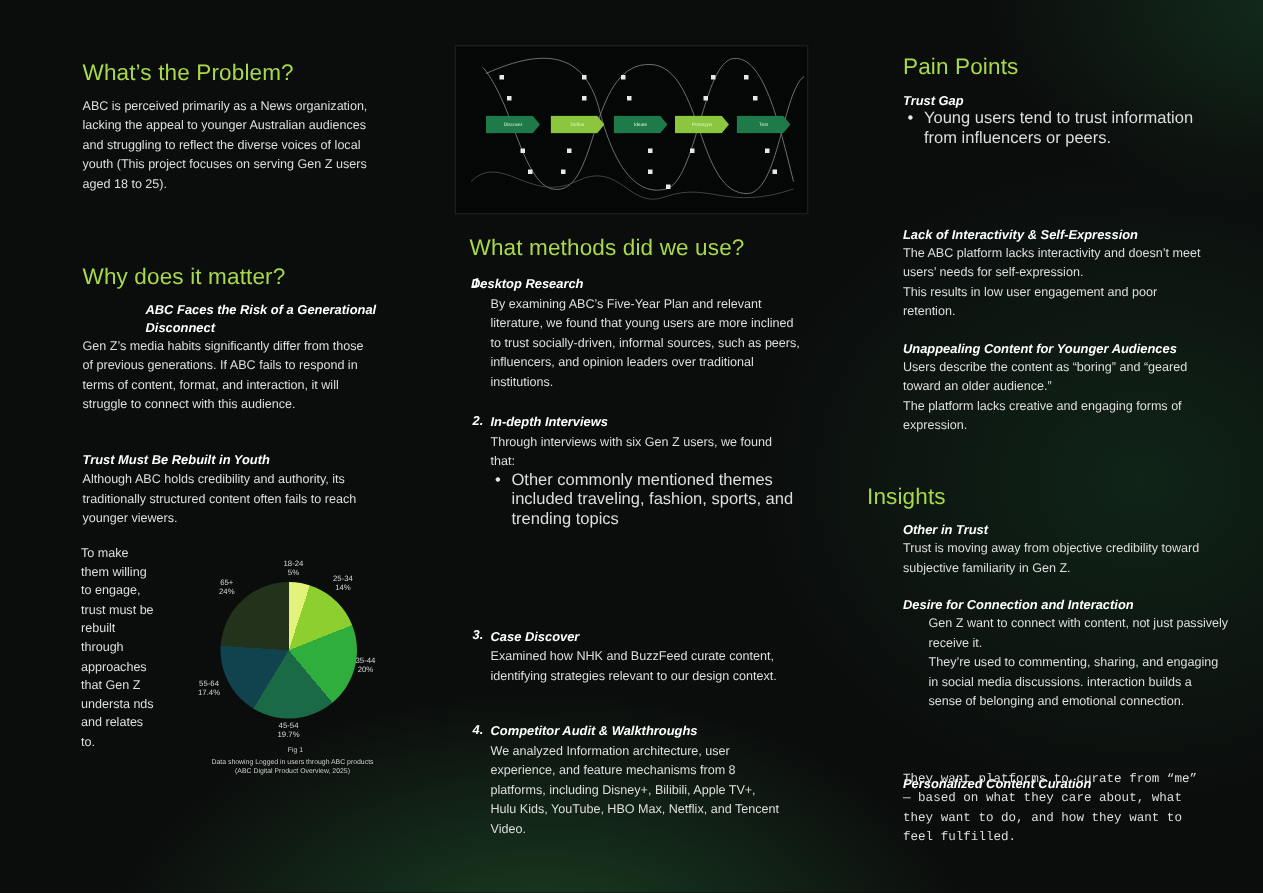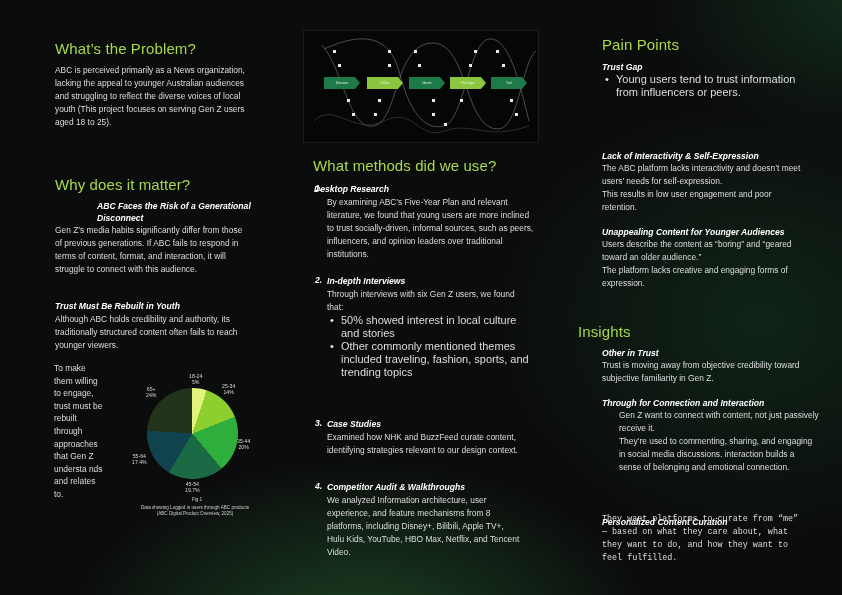--- a/index.html
+++ b/index.html
@@ -137,26 +137,25 @@
   <h2 class="h2" style="left:313px; top:157px;">What methods did we use?</h2>
 
   <div class="num" style="left:315px; top:183px;">1.</div>
   <div class="sub" style="left:314px; top:183px;">Desktop Research</div>
   <p class="p" style="left:327px; top:196px; width:210px;">By examining ABC’s Five-Year Plan and relevant literature, we found that young users are more inclined to trust socially-driven, informal sources, such as peers, influencers, and opinion leaders over traditional institutions.</p>
 
   <div class="num" style="left:315px; top:275px;">2.</div>
   <div class="sub" style="left:327px; top:275px;">In-depth Interviews</div>
   <p class="p" style="left:327px; top:288px; width:200px;">Through interviews with six Gen Z users, we found that:</p>
   <ul class="bul" style="left:330px; top:314px; width:200px;">
-    <li>50% showed interest in local culture and stories</li>
     <li>Other commonly mentioned themes included traveling, fashion, sports, and trending topics</li>
   </ul>
 
   <div class="num" style="left:315px; top:418px;">3.</div>
-  <div class="sub" style="left:327px; top:418px;">Case Studies</div>
+  <div class="sub" style="left:327px; top:418px;">Case Discover</div>
   <p class="p" style="left:327px; top:431px; width:200px;">Examined how NHK and BuzzFeed curate content, identifying strategies relevant to our design context.</p>
 
   <div class="num" style="left:315px; top:481px;">4.</div>
   <div class="sub" style="left:327px; top:481px;">Competitor Audit &amp; Walkthroughs</div>
   <p class="p" style="left:327px; top:494px; width:194px;">We analyzed Information architecture, user experience, and feature mechanisms from 8 platforms,  including Disney+, Bilibili, Apple TV+, Hulu Kids, YouTube, HBO Max, Netflix, and Tencent Video.</p>
 </section>
 
 <section>
   <h2 class="h2" style="left:602px; top:36px;">Pain Points</h2>
 
@@ -171,19 +170,19 @@
 
   <div class="sub" style="left:602px; top:226px;">Unappealing Content for Younger Audiences</div>
   <p class="p" style="left:602px; top:238px; width:200px; white-space:pre-line;">Users describe the content as “boring” and “geared toward an older audience.”
 The platform lacks creative and engaging forms of expression.</p>
 
   <h2 class="h2" style="left:578px; top:323px;">Insights</h2>
 
   <div class="sub" style="left:602px; top:347px;">Other in Trust</div>
   <p class="p" style="left:602px; top:359px; width:200px;">Trust is moving away from objective credibility toward subjective familiarity in Gen Z.</p>
 
-  <div class="sub" style="left:602px; top:397px;">Through for Connection and Interaction</div>
+  <div class="sub" style="left:602px; top:397px;">Desire for Connection and Interaction</div>
   <p class="p" style="left:602px; top:409px; width:200px; white-space:pre-line;margin-left:17px;">Gen Z want to connect with content, not just passively receive it.
 They’re used to commenting, sharing, and engaging in social media discussions. interaction builds a sense of belonging and emotional connection.</p>
 
   <div class="sub" style="left:602px; top:500px;margin-top:16px;">Personalized Content Curation</div>
   <p class="p" style="left:602px; top:513px; width:200px;font-family:Liberation Mono, monospace;">They want platforms to curate from “me” — based on what they care about, what they want to do, and how they want to feel fulfilled.</p>
 </section>
 
 </body></html>

